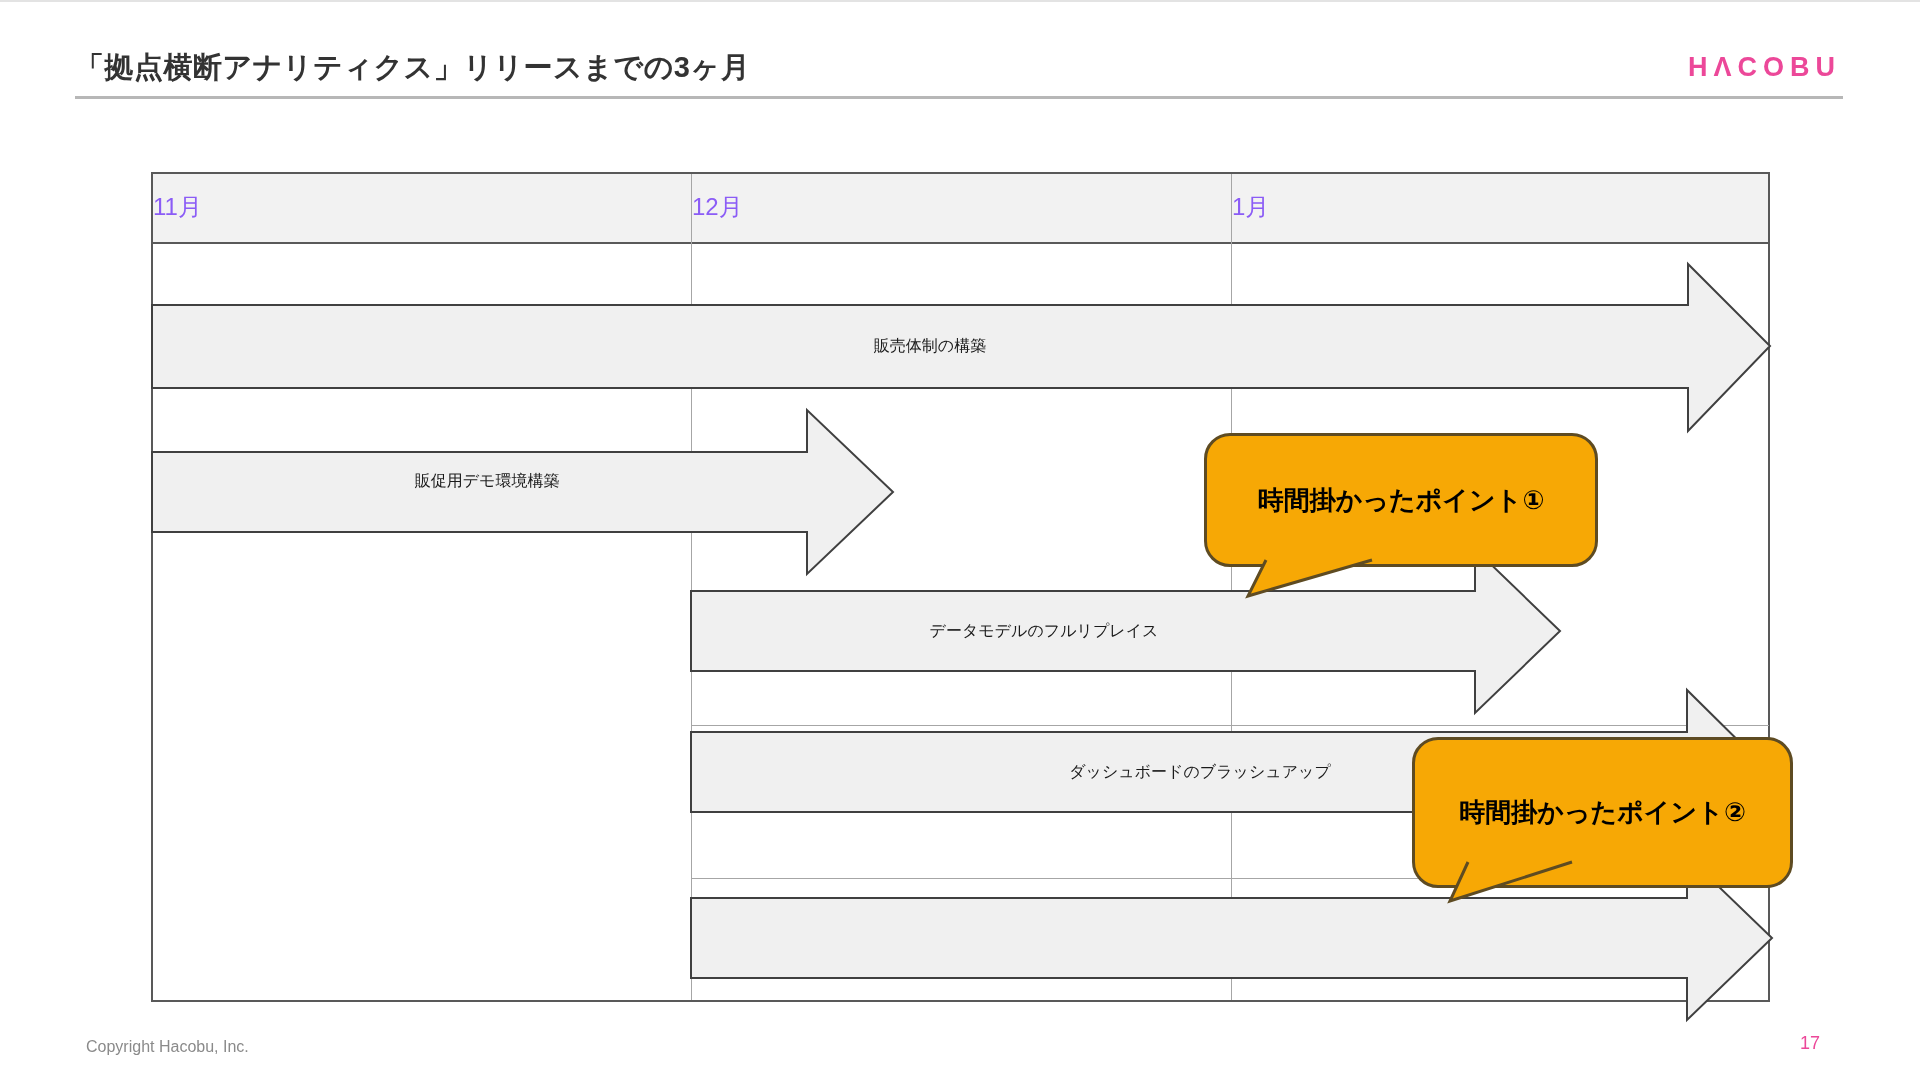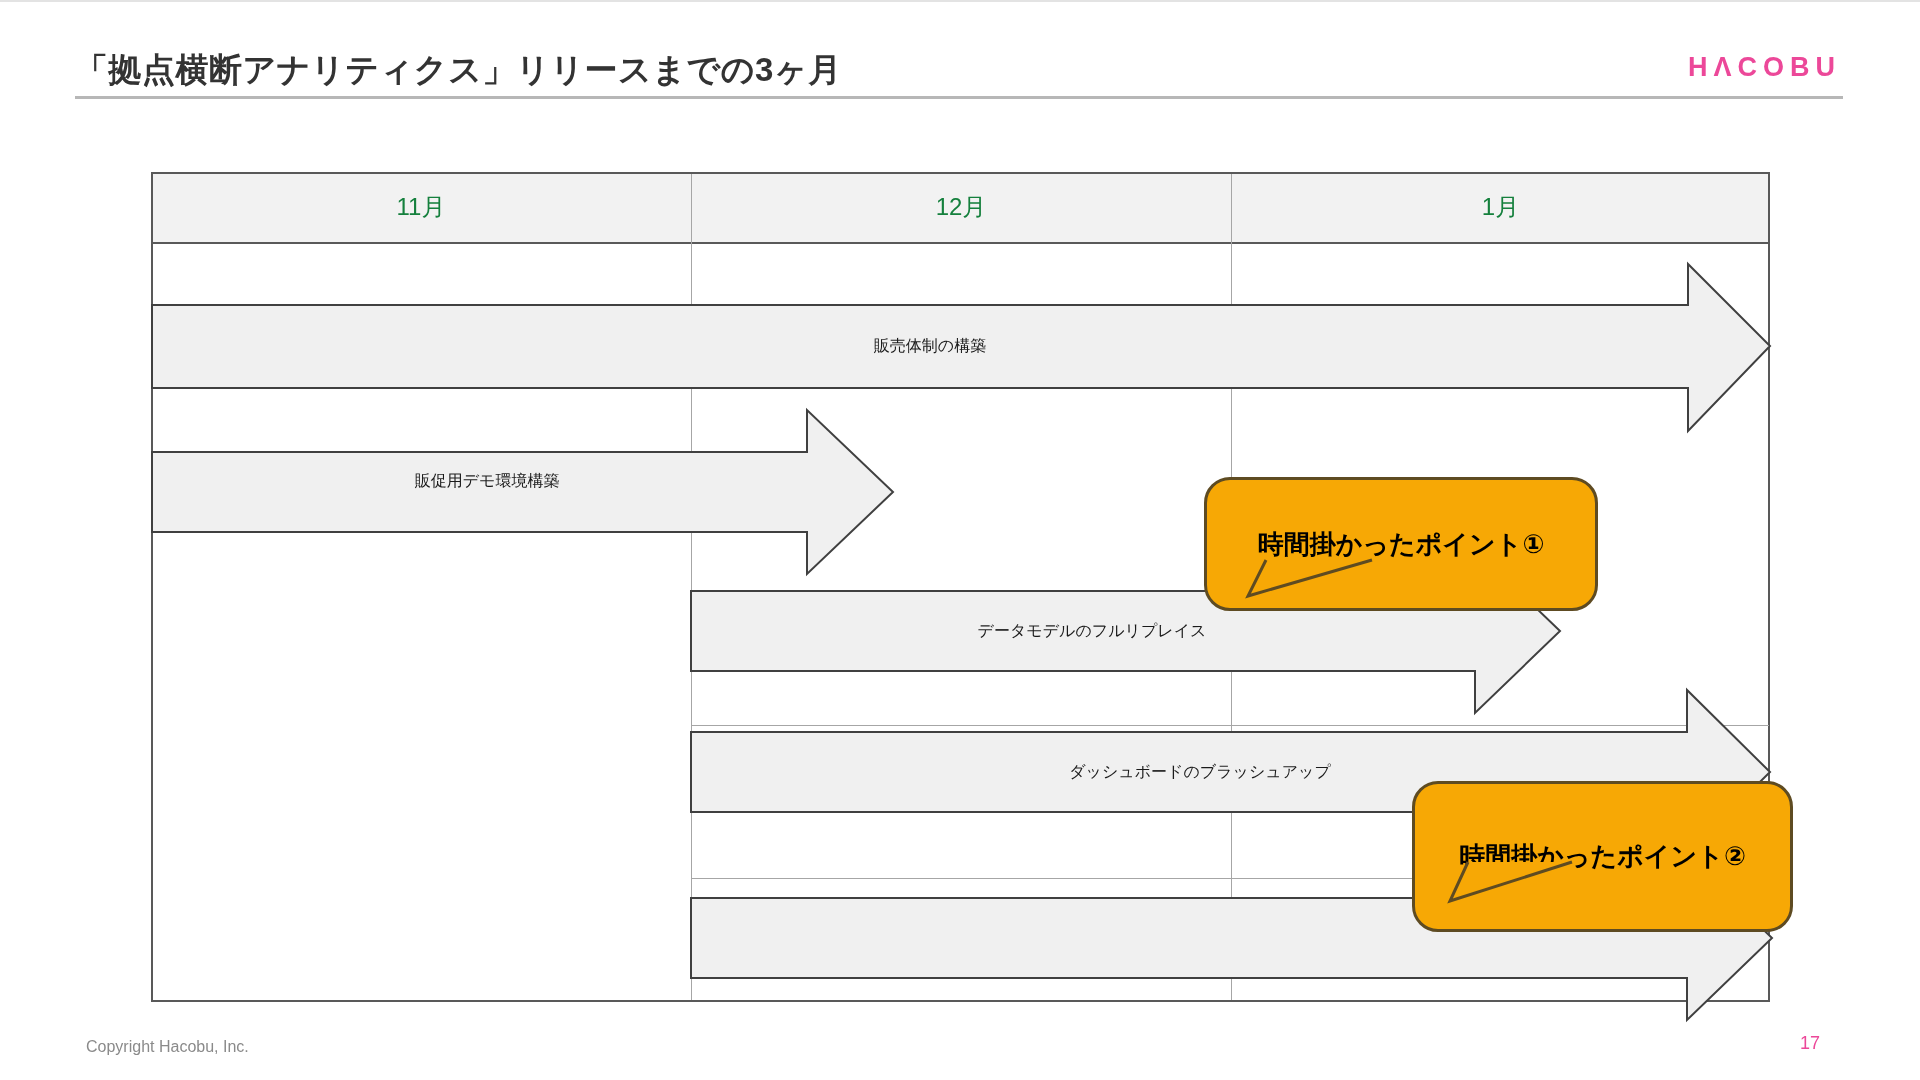--- a/index.html
+++ b/index.html
@@ -3,55 +3,55 @@
 <meta charset="utf-8">
 <style>
   html,body{margin:0;padding:0;background:#ffffff;}
   .slide{
     position:relative;width:1920px;height:1080px;background:#ffffff;overflow:hidden;
     font-family:"Liberation Sans","DejaVu Sans",sans-serif;
     border-top:2px solid #e3e3e3;
   }
   .slide-title{
     position:absolute;left:75px;top:46px;
-    font-size:33px;font-weight:bold;color:#333333;letter-spacing:0.5px;white-space:nowrap;
+    font-size:29px;font-weight:bold;color:#333333;letter-spacing:0.5px;white-space:nowrap;
   }
   .title-divider{
     position:absolute;left:75px;top:94px;width:1768px;height:3px;background:#b7b7b7;
   }
   .logo{
     position:absolute;right:79px;top:50px;
     font-size:27px;font-weight:bold;color:#ec4899;letter-spacing:6px;white-space:nowrap;
   }
   
   .table-outer{
     position:absolute;left:151px;top:170px;width:1619px;height:830px;
     border:2px solid #595959;box-sizing:border-box;z-index:1;
   }
   .header-row{
     position:absolute;left:0;top:0;width:100%;height:68px;
     background:#f2f2f2;border-bottom:2px solid #595959;box-sizing:content-box;
   }
   .col-line{position:absolute;top:172px;height:826px;width:1px;background:#a6a6a6;z-index:1;}
   .row-line{position:absolute;left:692px;width:1077px;height:1px;background:#a6a6a6;z-index:1;}
   .month-cell{
-    position:absolute;top:170px;height:66px;line-height:70px;text-align:center;
-    font-size:24px;color:#15803d;z-index:2;
+    position:absolute;top:170px;height:66px;line-height:70px;text-align:left;
+    font-size:24px;color:#8b5cf6;z-index:2;
   }
   
   .shapes{position:absolute;left:0;top:0;z-index:3;}
   .tails{position:absolute;left:0;top:0;z-index:6;}
   .task-label{
     position:absolute;transform:translate(-50%,-50%);
     font-size:16px;color:#1a1a1a;white-space:nowrap;z-index:4;
   }
   
   .callout{
     position:absolute;background:#f7a805;border:3px solid #5e4b22;border-radius:26px;
-    box-sizing:border-box;display:flex;align-items:center;justify-content:center;z-index:5;margin-top:44px;
+    box-sizing:border-box;display:flex;align-items:center;justify-content:center;z-index:5;
   }
   .callout-label{
     font-size:26px;font-weight:bold;color:#000000;white-space:nowrap;text-align:center;
   }
   .footer-copyright{
     position:absolute;left:86px;top:1036px;font-size:16px;color:#8a8a8a;white-space:nowrap;text-align:right;
   }
   .footer-page{
     position:absolute;left:1800px;top:1031px;font-size:18px;color:#ec4899;
   }
@@ -82,21 +82,21 @@
       <polygon points="152,303 1688,303 1688,262 1770,344 1688,429 1688,386 152,386"></polygon>
       <polygon points="152,450 807,450 807,408 893,490 807,572 807,530 152,530"></polygon>
       <polygon points="691,589 1475,589 1475,547 1560,629 1475,711 1475,669 691,669"></polygon>
       <polygon points="691,730 1687,730 1687,688 1770,770 1687,852 1687,810 691,810"></polygon>
       <polygon points="691,896 1687,896 1687,854 1772,936 1687,1018 1687,976 691,976"></polygon>
     </g>
   </svg>
 
   <div class="task-label" style="left:930px;top:344px;">販売体制の構築</div>
   <div class="task-label" style="left:487px;top:479px;">販促用デモ環境構築</div>
-  <div class="task-label" style="left:1092px;top:629px;">データモデルのフルリプレイス</div>
+  <div class="task-label" style="left:1044px;top:629px;">データモデルのフルリプレイス</div>
   <div class="task-label" style="left:1200px;top:770px;">ダッシュボードのブラッシュアップ</div>
 
   <div class="callout" style="left:1204px;top:431px;width:394px;height:134px;">
     <span class="callout-label">時間掛かったポイント①</span>
   </div>
   <div class="callout" style="left:1412px;top:735px;width:381px;height:151px;">
     <span class="callout-label">時間掛かったポイント②</span>
   </div>
 
   <svg class="tails" width="1920" height="1080">

